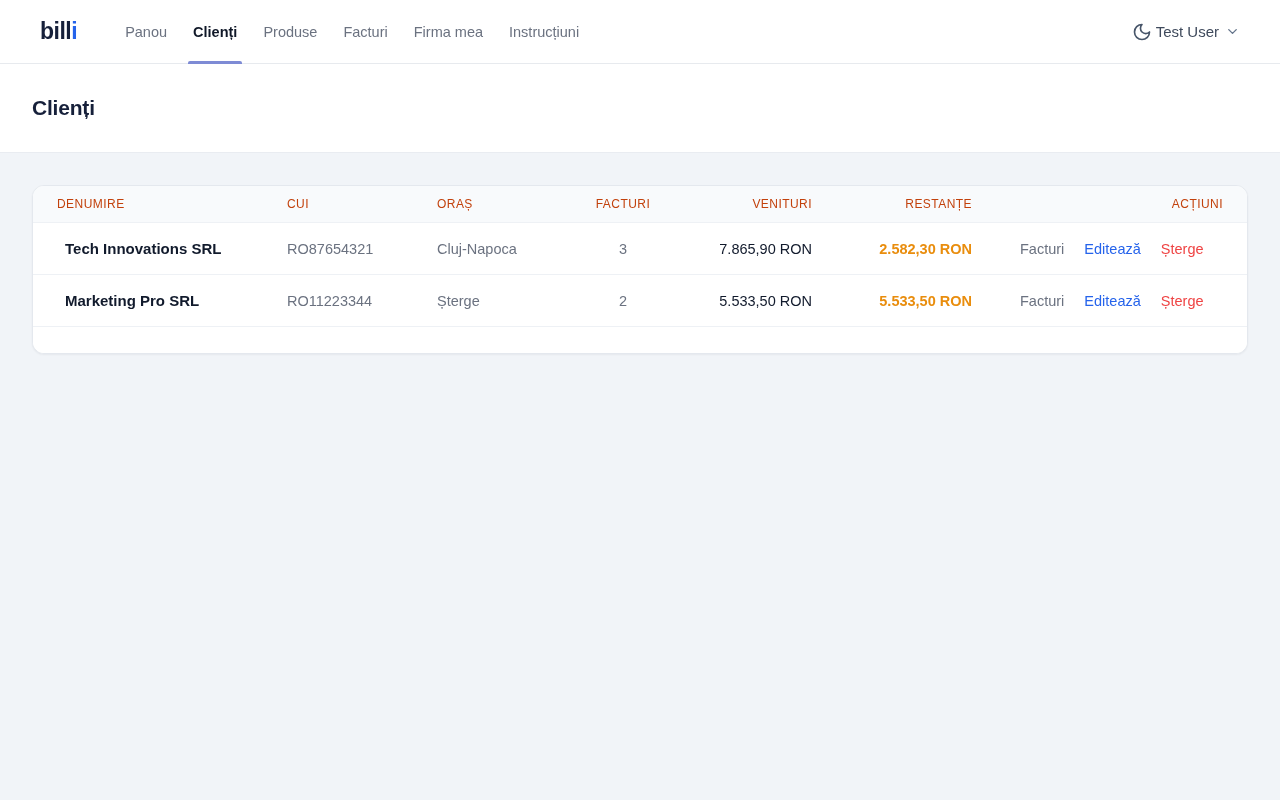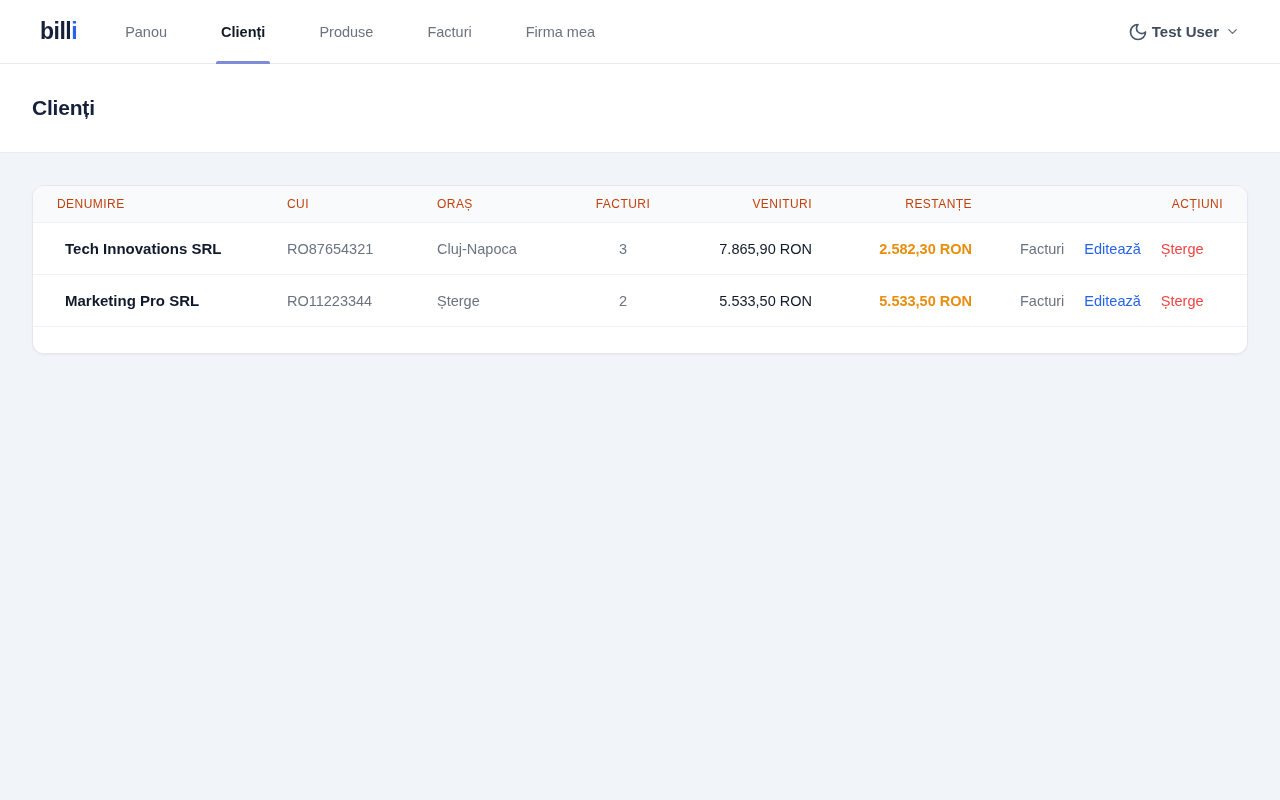--- a/index.html
+++ b/index.html
@@ -26,21 +26,21 @@
     color: #16203a;
     letter-spacing: -0.5px;
     cursor: pointer;
   }
   .logo .accent { color: #2563eb; }
   .nav {
     display: flex;
     align-items: stretch;
     height: 64px;
     margin-left: 46px;
-    gap: 50px;
+    gap: 22px;
   }
   .nav-item {
     display: flex;
     align-items: center;
     height: 64px;
     position: relative;
     font-size: 14.5px;
     color: #6b7280;
     font-weight: 400;
     text-decoration: none;
@@ -53,21 +53,20 @@
     position: absolute;
     left: -3px; right: -3px; bottom: 0;
     height: 3px;
     background: #7e8bd5;
     border-radius: 2px 2px 0 0;
   }
   .nav-right {
     margin-left: auto;
     display: flex;
     align-items: center;
-    font-weight: bold;
   }
   .theme-toggle {
     background: none;
     border: none;
     cursor: pointer;
     display: flex;
     align-items: center;
     padding: 4px;
   }
   .user-menu {
@@ -169,20 +168,21 @@
 
 <header class="topnav">
   <div class="logo"><span>bill</span><span class="accent">i</span></div>
 
   <nav class="nav">
     <a class="nav-item">Panou</a>
     <a class="nav-item active">Clienți</a>
     <a class="nav-item">Produse</a>
     <a class="nav-item">Facturi</a>
     <a class="nav-item">Firma mea</a>
+    <a class="nav-item">Instrucțiuni</a>
   </nav>
 
   <div class="nav-right">
     <button class="theme-toggle">
       <span style="display:flex;">
         <svg width="20" height="20" viewBox="0 0 24 24" fill="none" stroke="#475569" stroke-width="2" stroke-linecap="round" stroke-linejoin="round">
           <path d="M12 3a6 6 0 0 0 9 9 9 9 0 1 1-9-9Z"></path>
         </svg>
       </span>
     </button>

